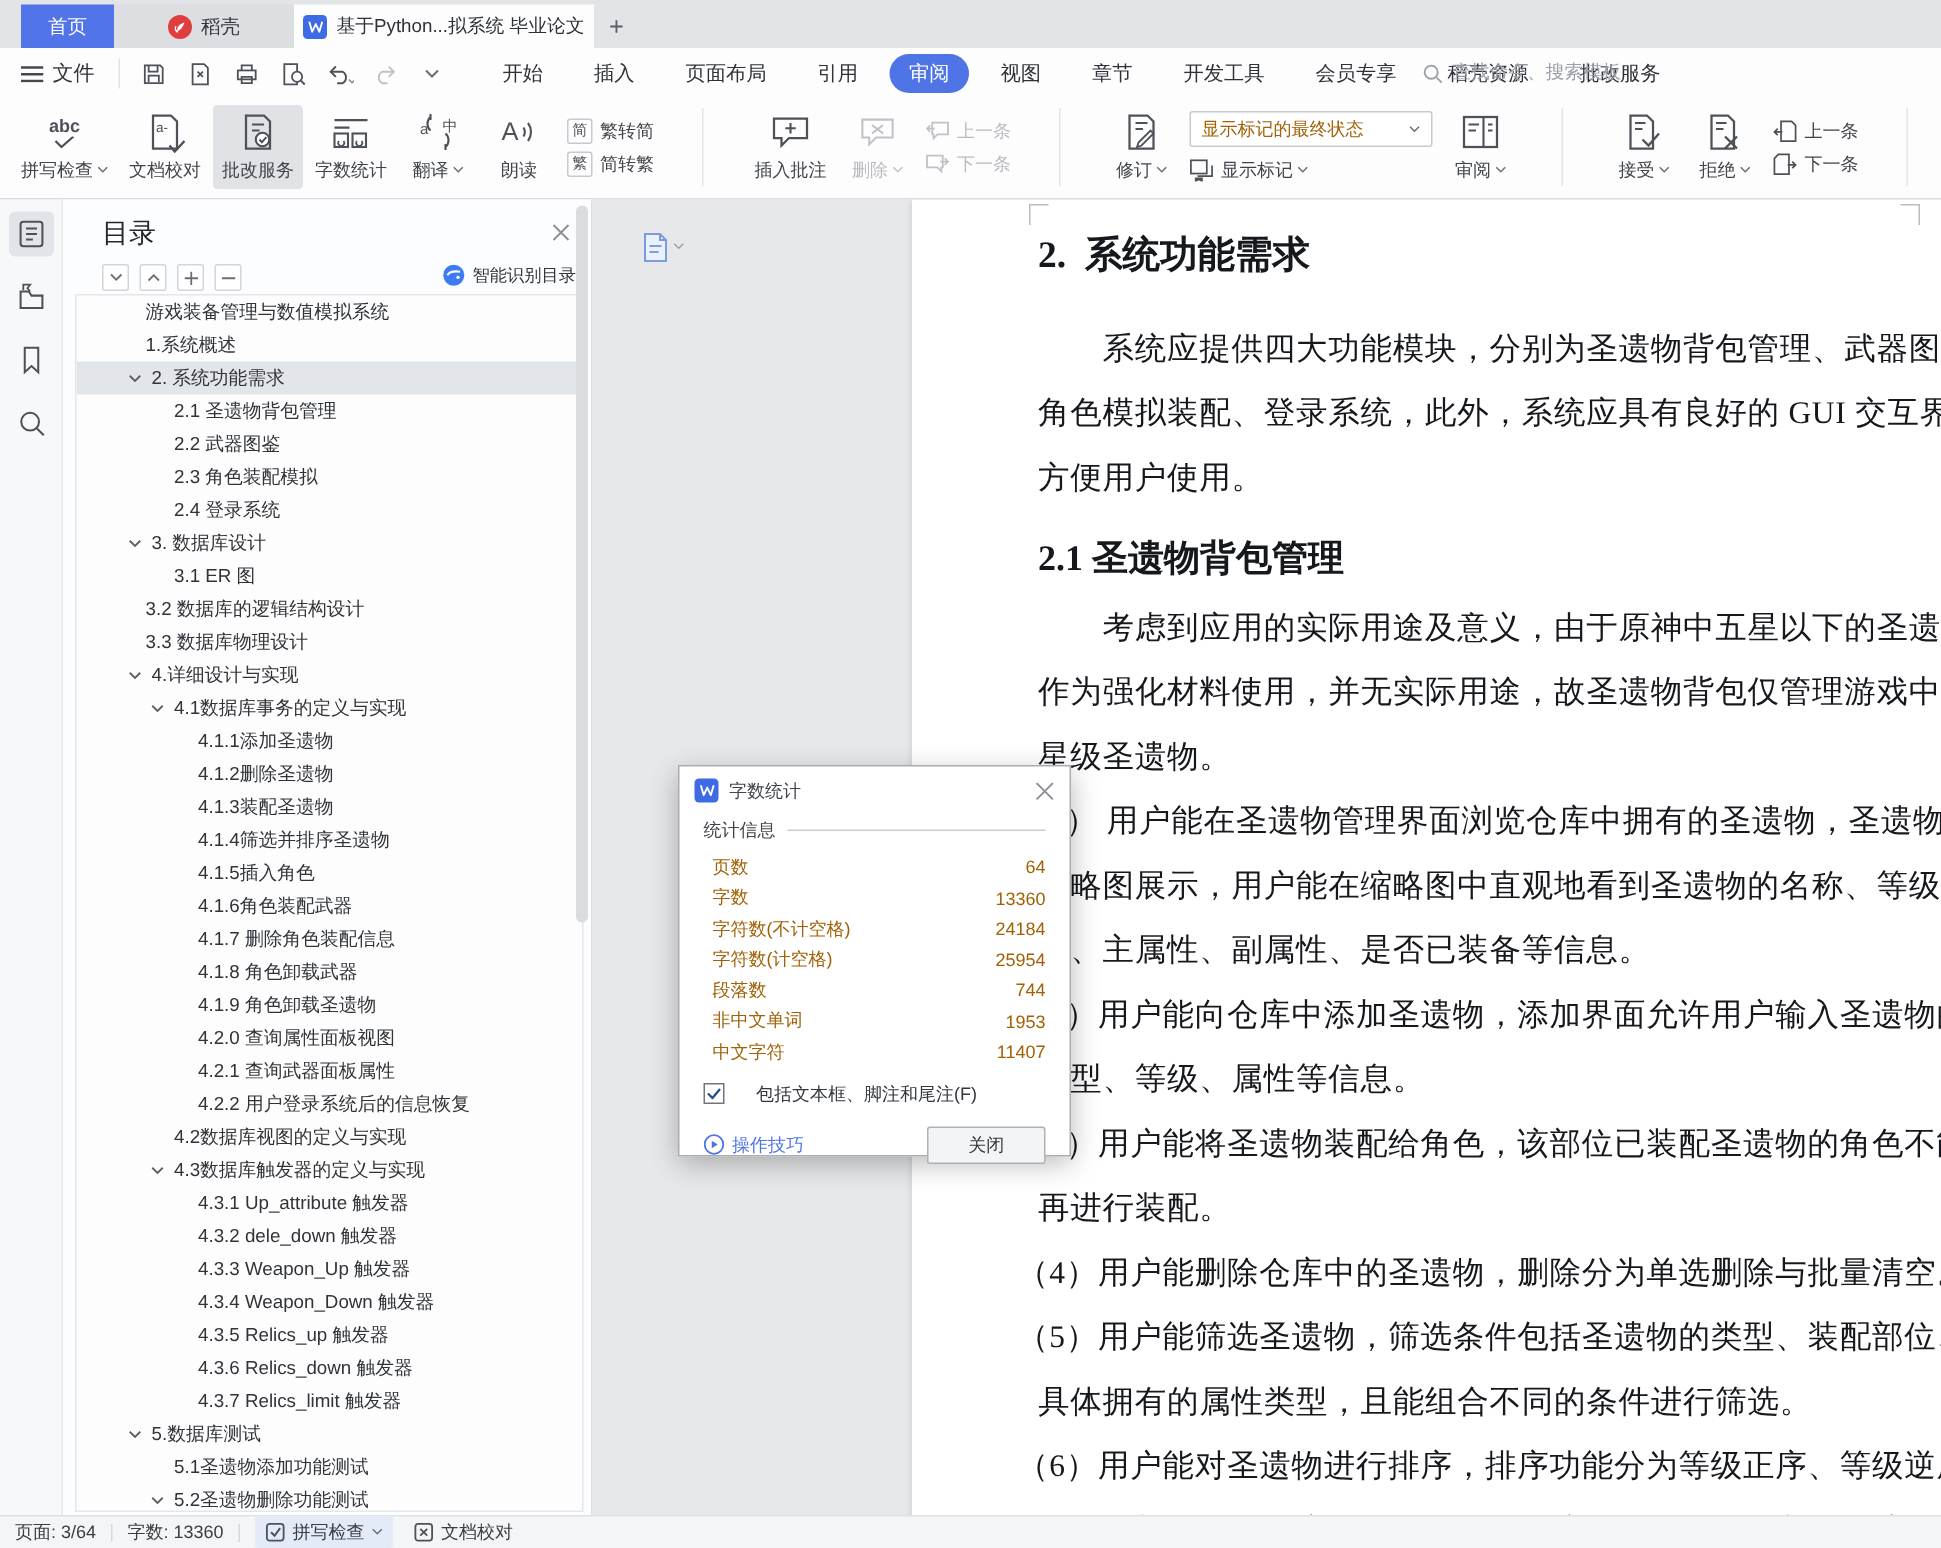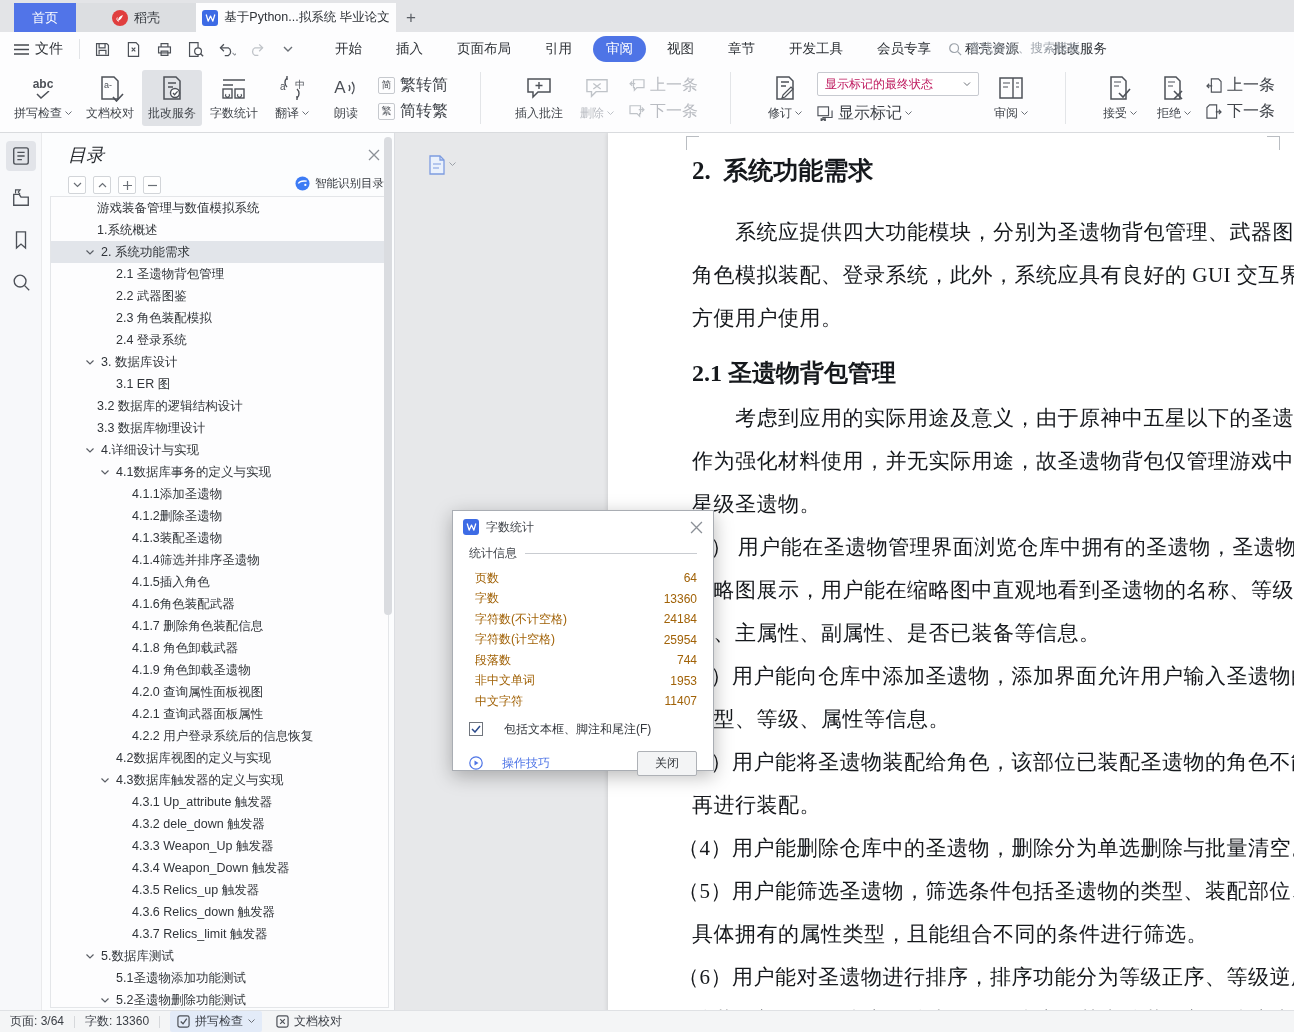--- a/index.html
+++ b/index.html
@@ -32,35 +32,35 @@
   .ribbon { height:67px; background:#fdfdfe; border-bottom:1px solid #d9dbde; display:flex; align-items:center; padding:0 4px 2px 8px; overflow:hidden;gap:21px; }
   .rgroup { display:flex; align-items:center; gap:2px; }
   .rdiv { width:1px; height:52px; background:#e3e5e8; margin:0 7px; flex:0 0 1px; }
   .rbtn { display:flex; flex-direction:column; align-items:center; justify-content:center; gap:3px; padding:4px 6px; border-radius:3px; min-width:52px; }
   .rbtn.active { background:#e0e2e6; }
   .ric { height:28px; display:flex; align-items:center; justify-content:center; position:relative; }
   .rlabel { font-size:12px; color:#41454b; display:flex; align-items:center; gap:3px; white-space:nowrap; }
   .rbtn.disabled .rlabel, .rsrow.disabled .rslabel { color:#b9bcc2; }
   .rstack { display:flex; flex-direction:column; gap:5px; padding:0 4px; }
   .rsrow { display:flex; align-items:center; gap:5px; }
-  .rslabel { font-size:16px; color:#41454b; white-space:nowrap; display:flex; align-items:center; gap:3px; }
+  .rslabel { font-size:12px; color:#41454b; white-space:nowrap; display:flex; align-items:center; gap:3px; }
   .cbox { width:17px; height:17px; border:1px solid #c6c9ce; border-radius:2px; display:flex; align-items:center; justify-content:center; font-size:10px; color:#4d5158; }
-  .markup-select { width:162px; height:24px; border:1px solid #c7cad0; border-radius:2px; display:flex; align-items:center; justify-content:space-between; padding:0 7px; font-size:12px; color:#be185d; background:#fff; }
+  .markup-select { width:162px; height:24px; border:1px solid #c7cad0; border-radius:2px; display:flex; align-items:center; justify-content:space-between; padding:0 7px; font-size:12px; color:#a16207; background:#fff; }
   .g-abc { font-size:12px; font-weight:bold; color:#4d5158; letter-spacing:0; }
   .ov { position:absolute; font-size:8px; color:#4d5158; line-height:1; }
 
   
   .main { position:absolute; top:133px; left:0; right:0; bottom:22px; display:flex; background:#e7e8ea; }
   .rail { width:42px; background:#f7f8fa; border-right:1px solid #e9eaec; display:flex; flex-direction:column; align-items:center; padding-top:8px; gap:12px; }
   .rail-btn { width:30px; height:30px; border-radius:4px; display:flex; align-items:center; justify-content:center; }
   .rail-btn.active { background:#e2e4e9; }
 
   .toc-panel { width:353px; background:#fcfdfe; border-right:1px solid #dcdee2; position:relative; font-size:12.5px; }
   .toc-head { display:flex; align-items:center; justify-content:space-between; padding:10px 14px 0 26px; }
-  .toc-title { font-size:18px; color:#24282d;font-style:italic; }
+  .toc-title { font-size:18px; color:#24282d; }
   .toc-tools { display:flex; align-items:center; padding:9px 8px 0 26px; justify-content:flex-start; gap:7px; position:relative; }
   .tool-sq { width:18px; height:18px; border:1px solid #d2d5d9; border-radius:2px; display:flex; align-items:center; justify-content:center; background:#fff; }
   .smart-toc { position:absolute; right:10px; top:9px; display:flex; align-items:center; gap:5px; color:#33373d; font-size:11.5px; }
   .toc-tree { position:absolute; left:8px; right:5px; top:63px; bottom:2px; border:1px solid #e4e6e9; background:#fdfdfe; overflow:hidden; }
   .toc-row { height:22px; display:flex; align-items:center; white-space:nowrap; color:#303439; position:relative; }
   .toc-row.selected { background:#e2e5ea; }
   .chev-icon { display:none; width:16px; flex:0 0 16px; }
   .toc-row.chev .chev-icon { display:inline-flex; }
   .toc-row.lvl0 { padding-left:50px; } .toc-row.lvl0.chev { padding-left:34px; }
   .toc-row.lvl1 { padding-left:46px; }
@@ -84,22 +84,22 @@
   .wc-dialog { position:absolute; left:452px; top:510px; width:262px; height:261px; background:#fff; border:1px solid #a9adb3; box-shadow:0 5px 18px rgba(0,0,0,.28); z-index:60; }
   .wc-title { height:32px; display:flex; align-items:center; gap:7px; padding:0 10px; }
   .wc-title-text { flex:1; color:#41454b; }
   .wc-body { padding:2px 16px 0 16px; }
   .wc-section { display:flex; align-items:center; gap:8px; color:#41454b; margin-bottom:6px; }
   .wc-section .hline { flex:1; height:1px; background:#c9ccd1; }
   .wc-row { display:flex; justify-content:space-between; height:20.5px; align-items:center; color:#a16207; padding-left:6px; }
   .wc-check { display:flex; align-items:center; gap:21px; margin-top:9px; color:#33373d; }
   .ckbox { width:14px; height:14px; border:1px solid #70757d; background:#fff; display:flex; align-items:center; justify-content:center; }
   .wc-footer { display:flex; align-items:center; justify-content:space-between; margin-top:13px; }
-  .tips-link { display:flex; align-items:center; gap:19px; color:#4e74e6; }
-  .wc-close-btn { width:60px; height:25px; background:#f3f4f5; border:1px solid #aeb1b6; border-radius:2px; font-size:12px; color:#33373d; display:flex; align-items:center; justify-content:center; }
+  .tips-link { display:flex; align-items:center; gap:5px; color:#4e74e6; }
+  .wc-close-btn { width:79px; height:25px; background:#f3f4f5; border:1px solid #aeb1b6; border-radius:2px; font-size:12px; color:#33373d; display:flex; align-items:center; justify-content:center; }
 
   
   .statusbar { position:absolute; left:0; right:0; bottom:0; height:22px; background:#f4f5f6; border-top:1px solid #dfe1e4; display:flex; align-items:center; padding-left:10px; font-size:12px; color:#3a3e45; }
   .sb-sep { width:1px; height:12px; background:#d6d8db; margin:0 10px; }
   .sb-item { display:flex; align-items:center; gap:5px; white-space:nowrap; }
   .sb-chip { background:#e3ebf8; border-radius:2px; padding:2px 7px; display:flex; align-items:center; gap:5px; }
 </style>
 </head>
 <body>
 

